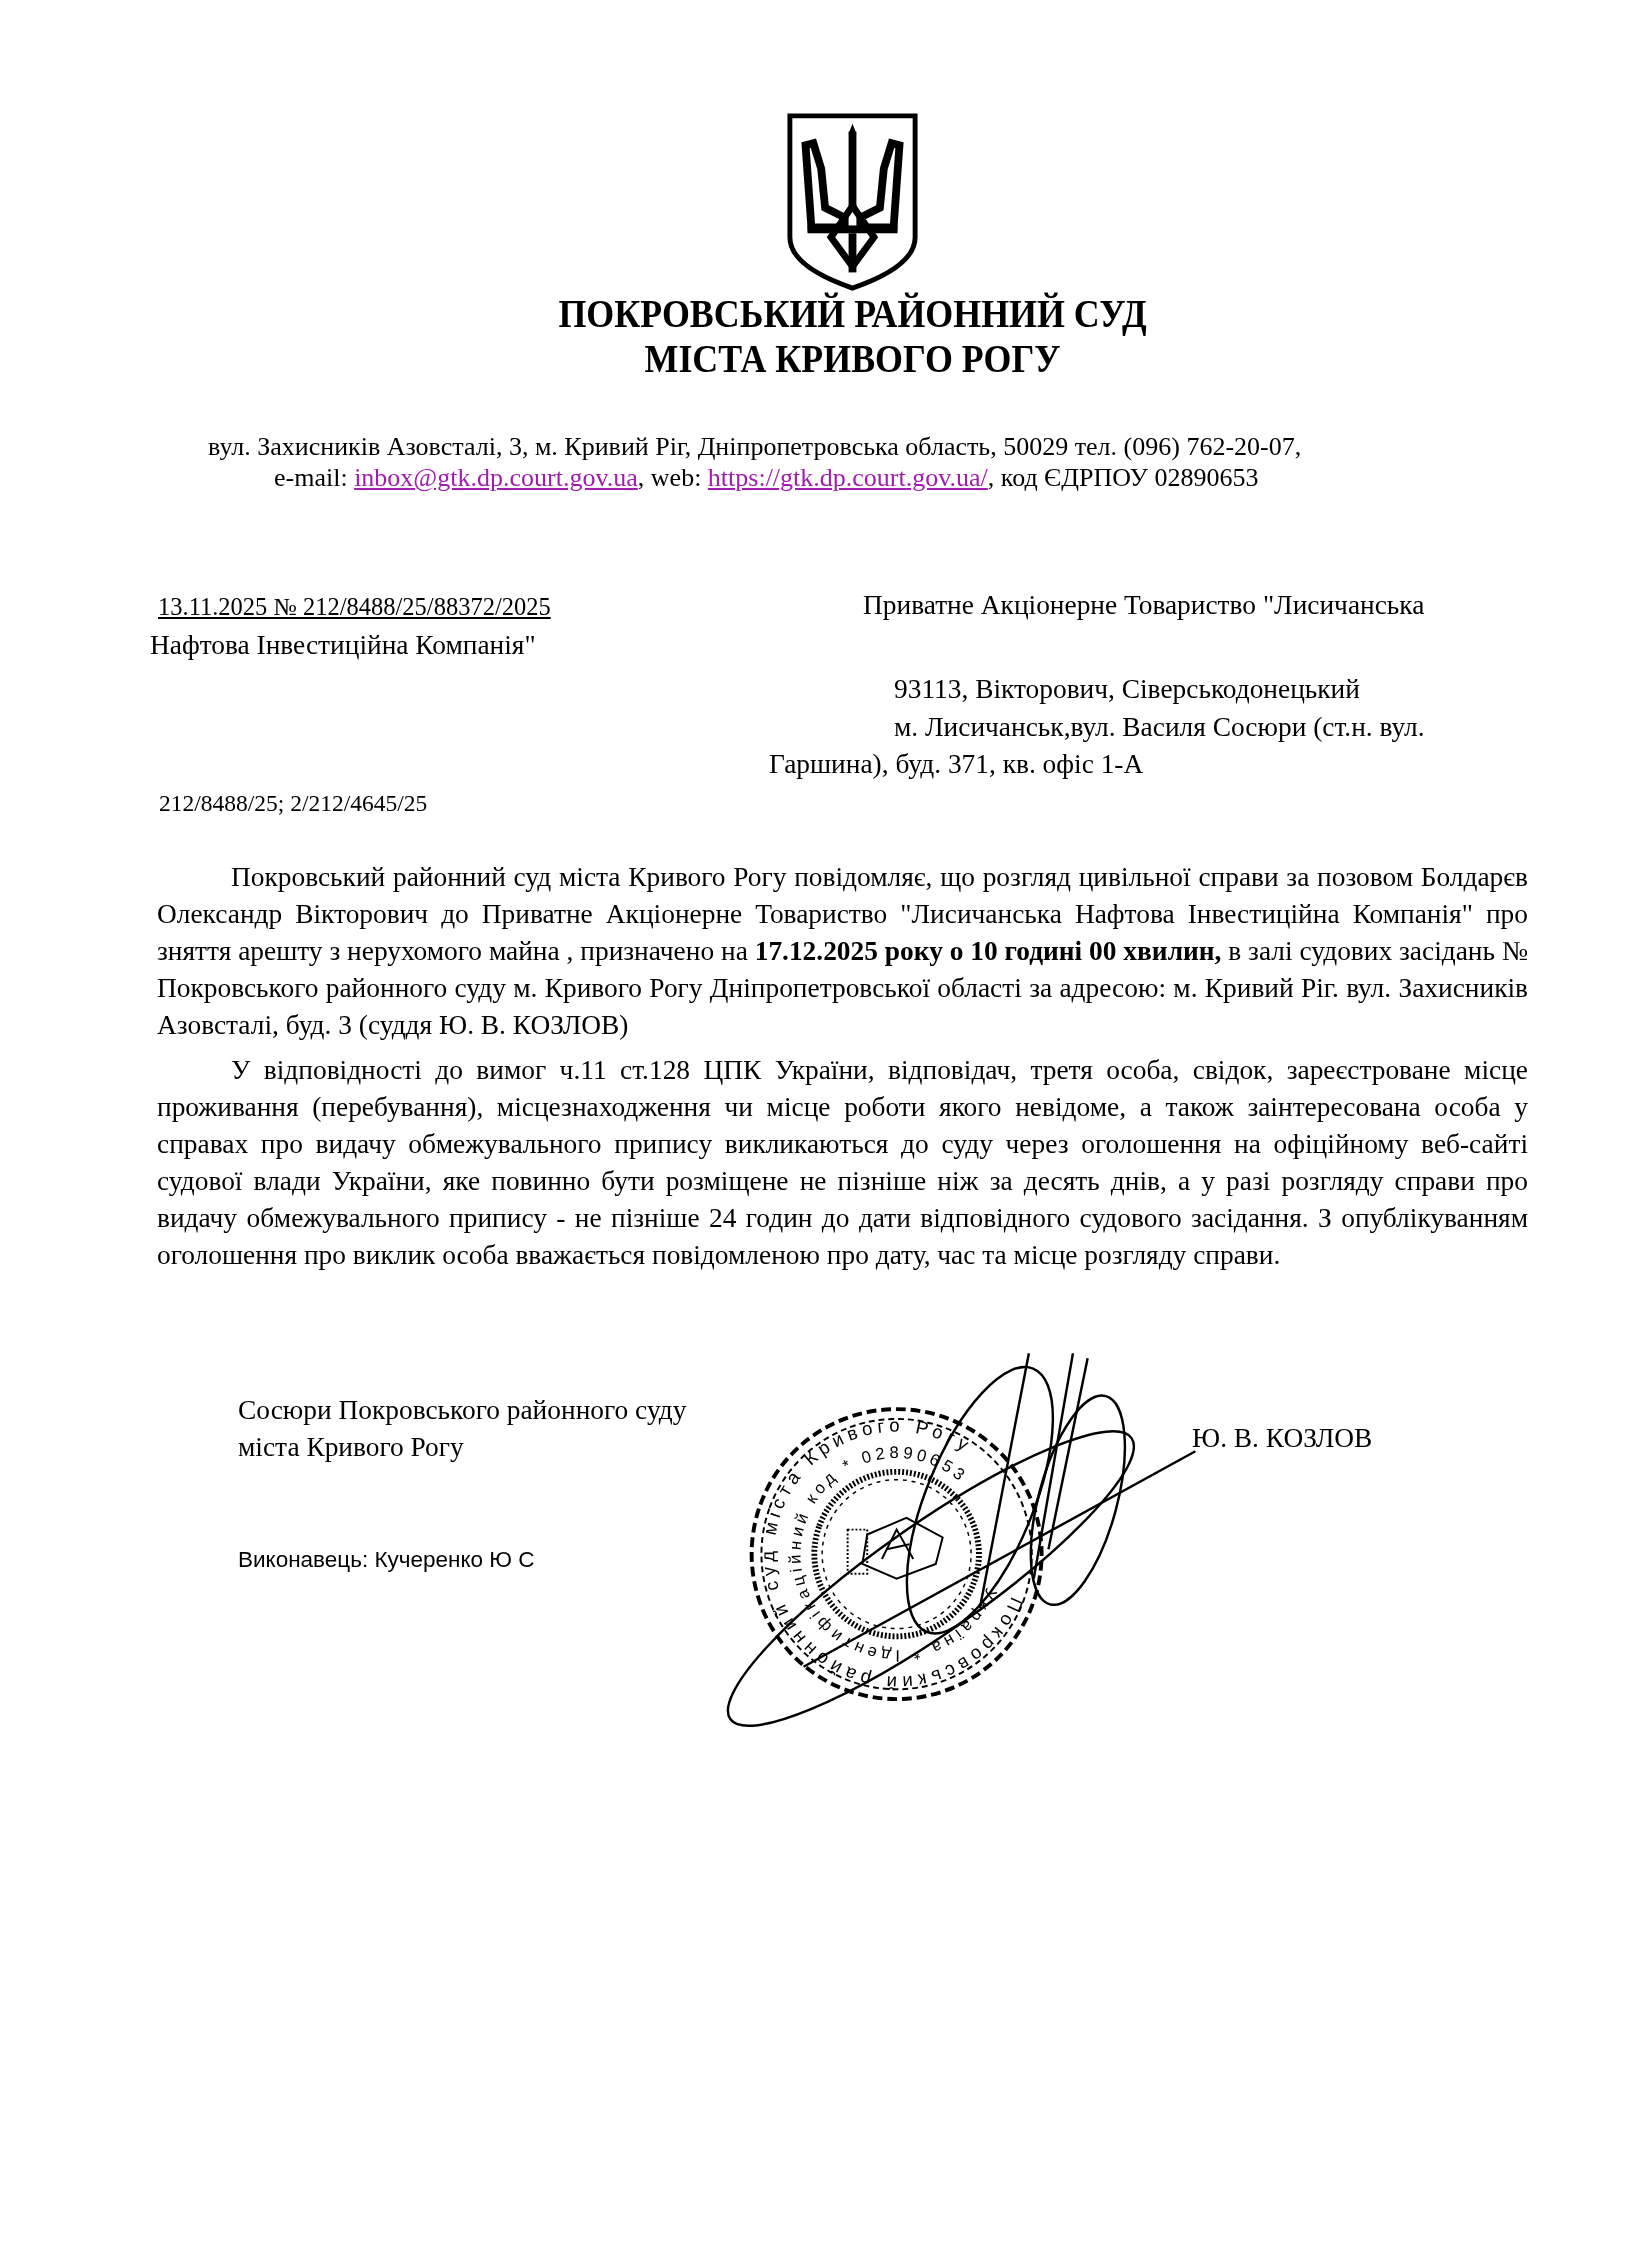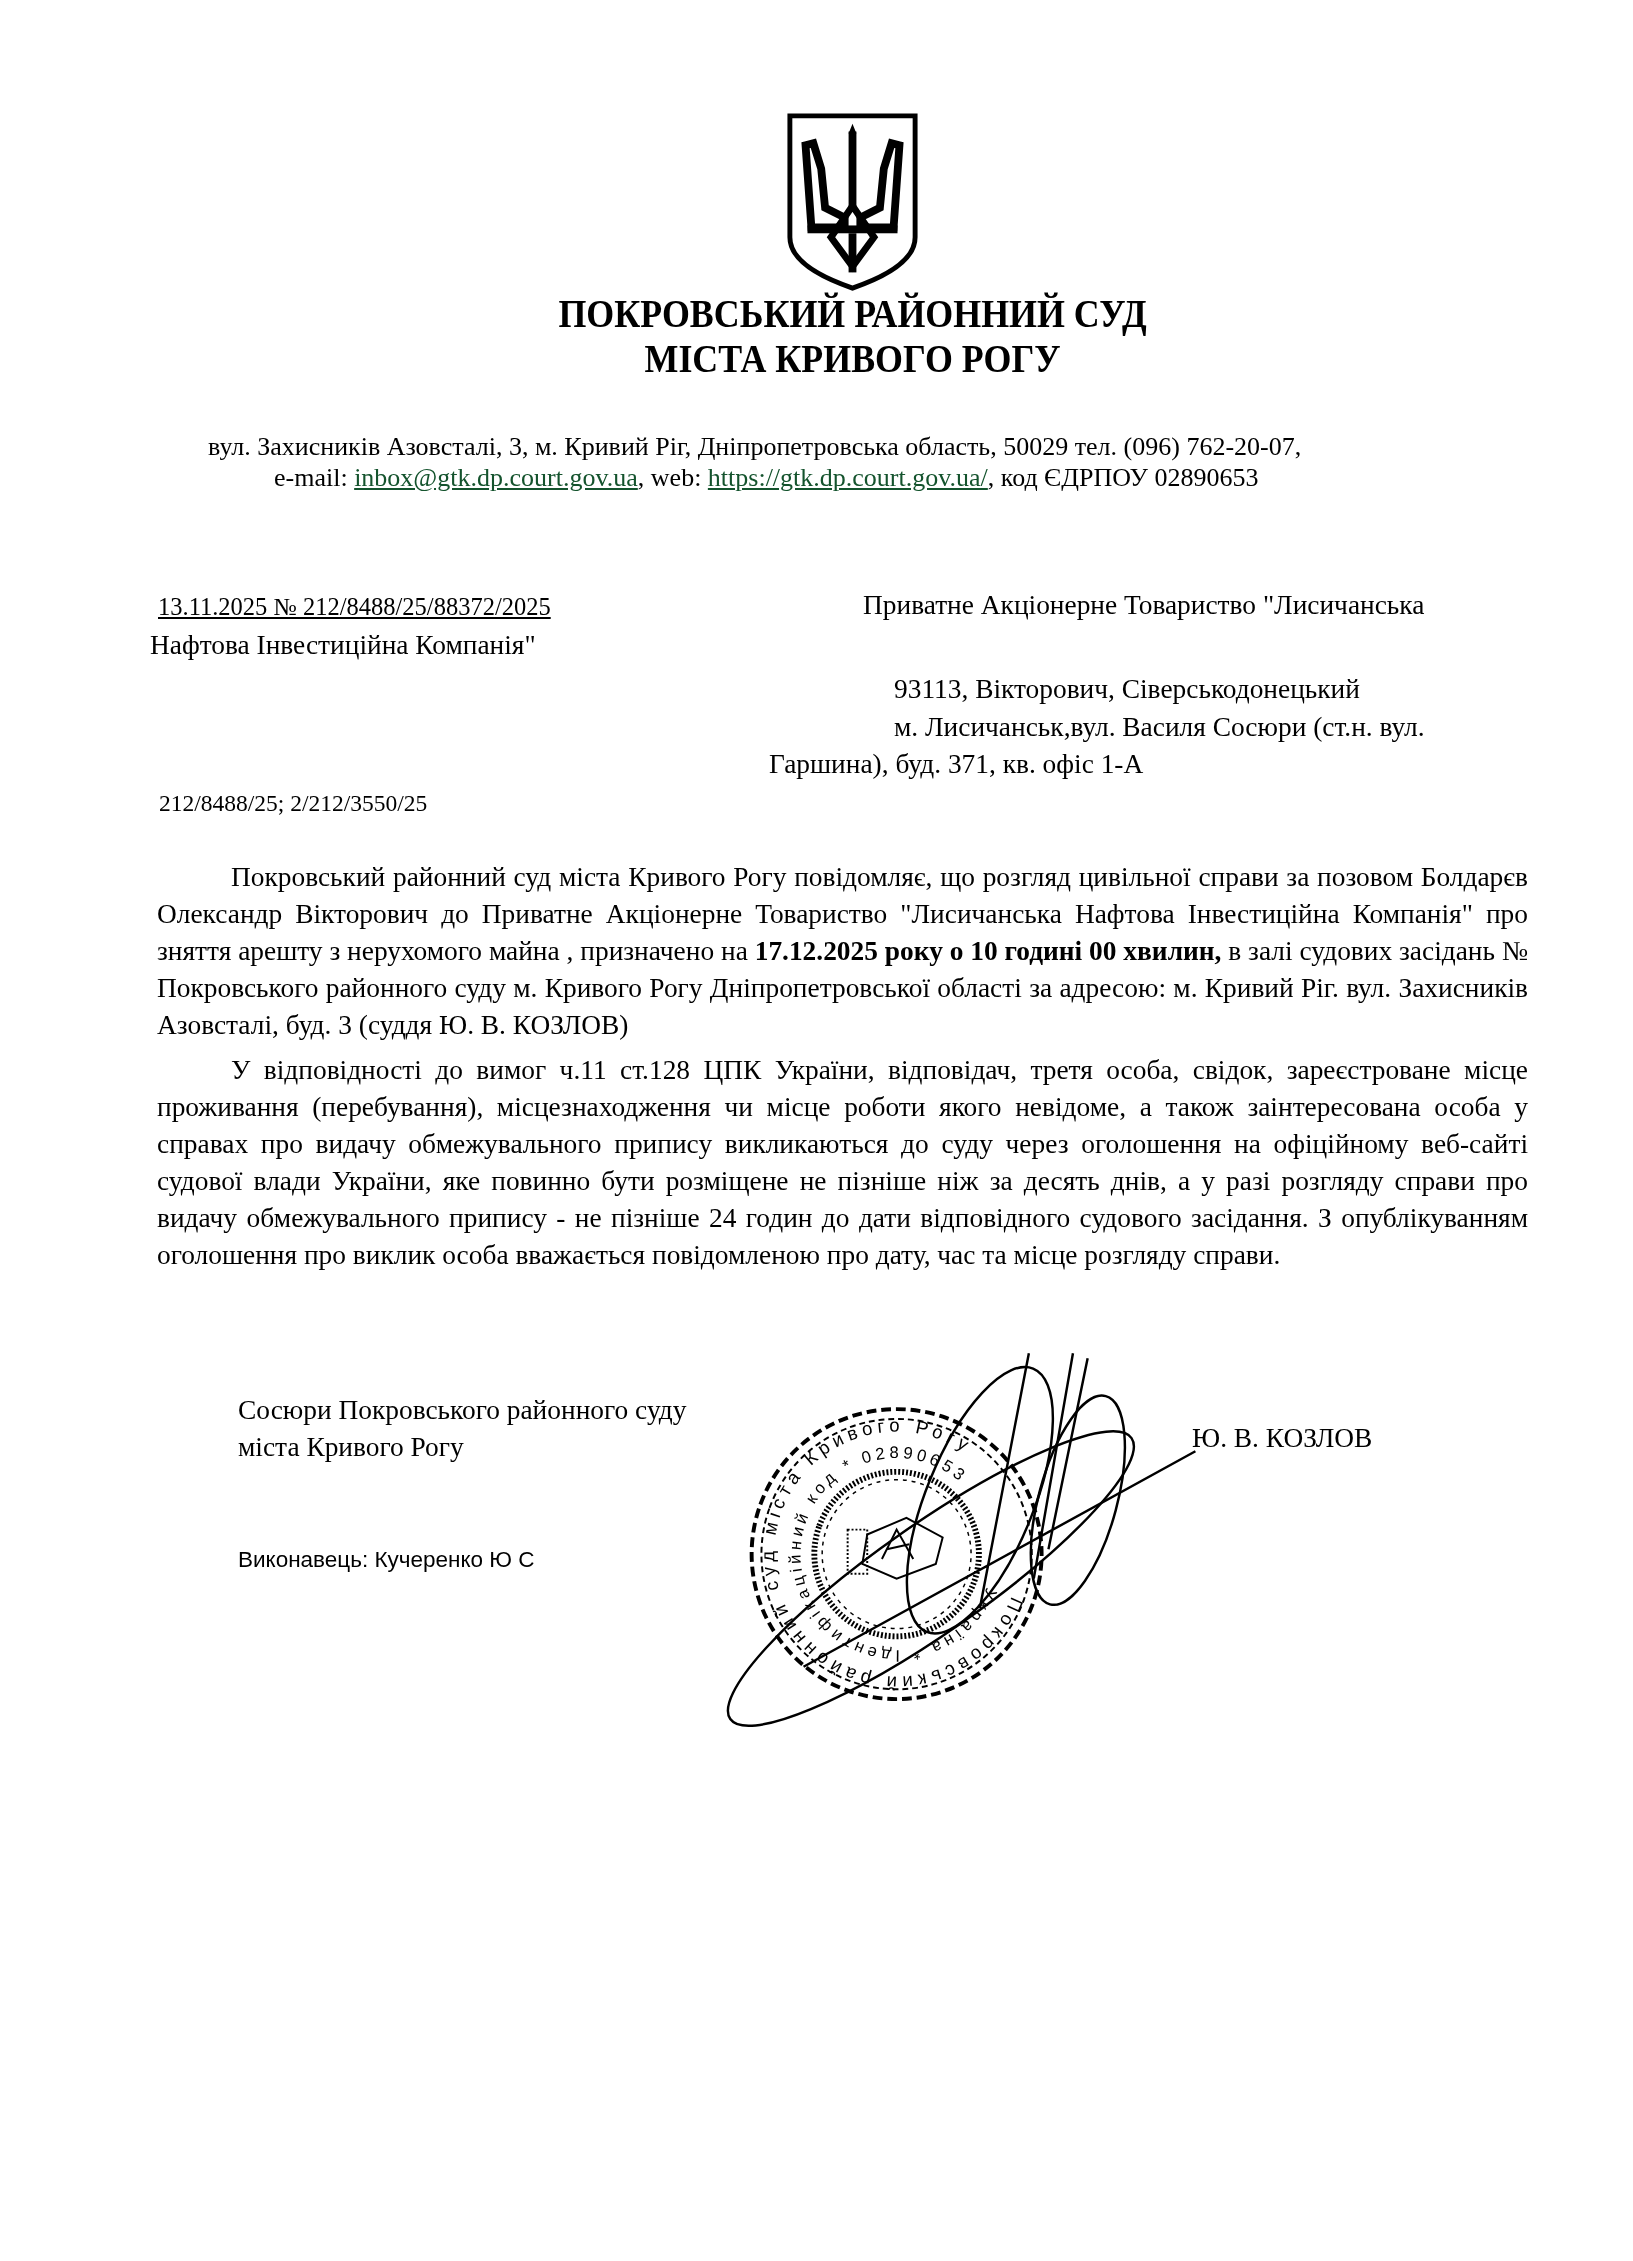--- a/index.html
+++ b/index.html
@@ -3,21 +3,21 @@
   <meta charset="utf-8">
   <style>
     html, body { margin: 0; padding: 0; background: #ffffff; }
     body { width: 1634px; height: 2261px; position: relative; overflow: hidden;
            font-family: "Liberation Serif", "DejaVu Serif", serif; color: #000; }
     .abs { position: absolute; white-space: nowrap; }
     #coat { position: absolute; left: 784px; top: 110px; width: 137px; height: 181px; }
     .hdr { position: absolute; left: 0; width: 1705px; text-align: center; font-weight: bold;
            font-size: 39px; line-height: 43px; letter-spacing: 0px; transform: scaleX(0.92); transform-origin: 853px 0; }
     .addr { position: absolute; font-size: 25.5px; line-height: 31px; }
-    .addr a, .addr .u { color: #14532d; text-decoration: underline; }
+    .addr a, .addr .u { color: #a21caf; text-decoration: underline; }
     .ref { font-size: 24.5px; text-decoration: underline; margin-left: 8px; }
     .t28 { font-size: 27.4px; }
     .t24 { font-size: 23.5px; }
     .sans { font-family: "Liberation Sans", "DejaVu Sans", sans-serif; }
     #body-text { position: absolute; left: 149px; top: 851px; width: 1387px; font-size: 27.4px; line-height: 37px; }
     #body-text p { margin: 8px; text-align: justify; text-align-last: left; }
     #body-text .ind { text-indent: 74px; }
     #stamp { position: absolute; left: 686px; top: 1353px; width: 529px; height: 412px; pointer-events: none; }
   </style>
 </head>
@@ -45,21 +45,21 @@
 </div>
 
 <div class="abs ref" style="left:150px; top:593px;">13.11.2025 № 212/8488/25/88372/2025</div>
 
 <div class="abs t28" style="left:863px; top:590px;">Приватне Акціонерне Товариство "Лисичанська</div>
 <div class="abs t28" style="left:150px; top:630px;">Нафтова Інвестиційна Компанія"</div>
 <div class="abs t28" style="left:894px; top:674px;">93113,  Вікторович,  Сіверськодонецький</div>
 <div class="abs t28" style="left:894px; top:712px;">м. Лисичанськ,вул. Василя Сосюри (ст.н. вул.</div>
 <div class="abs t28" style="left:769px; top:749px;">Гаршина), буд. 371, кв. офіс 1-А</div>
 
-<div class="abs t24" style="left:159px; top:790px;">212/8488/25; 2/212/3550/25</div>
+<div class="abs t24" style="left:159px; top:790px;">212/8488/25; 2/212/4645/25</div>
 
 <div id="body-text">
   <p class="ind"><span>Покровський районний суд міста Кривого Рогу  повідомляє, що розгляд цивільної справи за позовом Болдарєв Олександр Вікторович  до Приватне Акціонерне Товариство "Лисичанська Нафтова Інвестиційна Компанія" про зняття арешту з нерухомого майна  , призначено на </span><b>17.12.2025  року о  10   годині 00 хвилин,</b><span> в залі судових засідань №  Покровського  районного суду м. Кривого Рогу Дніпропетровської області за адресою: м. Кривий Ріг. вул. Захисників Азовсталі,  буд. 3 (суддя  Ю.  В.  КОЗЛОВ)</span></p>
   <p class="ind">У відповідності до вимог ч.11 ст.128 ЦПК України, відповідач, третя особа, свідок, зареєстроване місце проживання (перебування), місцезнаходження чи місце роботи якого невідоме, а також заінтересована особа у справах про видачу обмежувального припису викликаються до суду через оголошення на офіційному веб-сайті судової влади України, яке повинно бути розміщене не пізніше ніж за десять днів, а у разі розгляду справи про видачу обмежувального припису - не пізніше 24 годин до дати відповідного судового засідання. З опублікуванням оголошення про виклик особа вважається повідомленою про дату, час та місце розгляду справи.</p>
 </div>
 
 <div class="abs t28" style="left:238px; top:1395px;">Сосюри  Покровського районного суду</div>
 <div class="abs t28" style="left:238px; top:1432px;">міста Кривого Рогу</div>
 <div class="abs t28" style="left:1192px; top:1423px;">Ю.  В.  КОЗЛОВ</div>
 <div class="abs sans" style="left:238px; top:1503px; font-size:22.5px;margin-top:44px;">Виконавець: Кучеренко Ю С</div>

